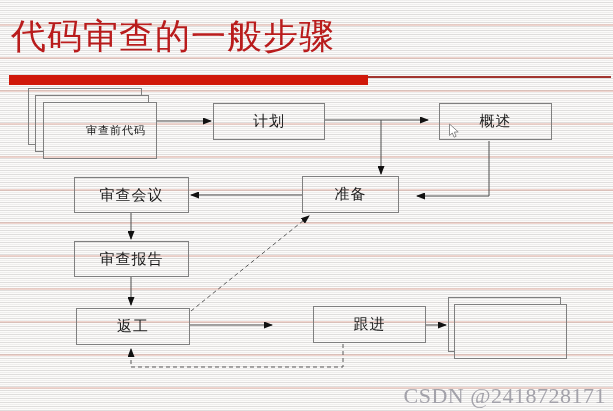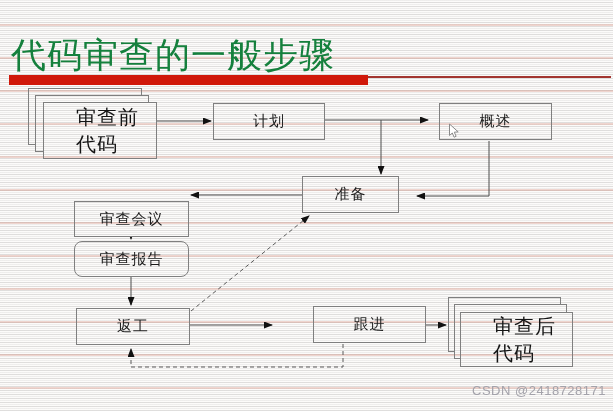--- a/index.html
+++ b/index.html
@@ -14,43 +14,43 @@
         rgba(120,118,115,0.22) 2px, rgba(120,118,115,0.22) 3px,
         rgba(0,0,0,0) 3px, rgba(0,0,0,0) 4px);
   }
   html,body{margin:0;padding:0;}
   body{
     width:613px;height:411px;position:relative;overflow:hidden;
     background-color:#fcfbfa;background-image:var(--stripes);
     font-family:"DejaVu Serif","Liberation Serif",serif;color:#141414;
   }
   .title{
-    position:absolute;left:11px;top:35px;width:560px;
-    font-size:35px;line-height:40px;letter-spacing:1px;color:#15803d;
+    position:absolute;left:11px;top:16px;width:560px;
+    font-size:35px;line-height:40px;letter-spacing:1px;color:#b91c1c;
     white-space:nowrap;
   }
   .accent-bar{position:absolute;left:9px;top:75px;width:359px;height:10px;background:#d0180a;}
   .accent-line{position:absolute;left:368px;top:76px;width:243px;height:2px;background:#a23530;}
   .wires{position:absolute;left:0;top:0;z-index:1;}
   .node,.page{
     box-sizing:border-box;border:1px solid #7f7f7f;
     background-color:#fcfbfa;background-image:var(--stripes);background-attachment:fixed;
   }
   .node{
     position:absolute;z-index:2;display:flex;align-items:center;justify-content:center;
     font-size:15px;letter-spacing:1px;color:#1a1a1a;
   }
   .stack{position:absolute;z-index:2;}
   .page{position:absolute;}
-  .page.front{display:flex;align-items:center;justify-content:center;font-size:20px;letter-spacing:1px;padding-left:32px;}
+  .page.front{display:flex;align-items:center;justify-content:center;font-size:11px;letter-spacing:1px;padding-left:32px;}
   .cursor{position:absolute;left:448px;top:123px;z-index:5;}
   .watermark{
     position:absolute;right:7px;top:383px;z-index:3;
-    font-family:Liberation Sans, sans-serif;
-    font-size:13px;color:#a3a2aa;letter-spacing:0.5px;white-space:nowrap;
+    font-family:Liberation Serif, serif;
+    font-size:22px;color:#a3a2aa;letter-spacing:0.5px;white-space:nowrap;
   }
 </style>
 </head>
 <body>
 
 <div class="title">代码审查的一般步骤</div>
 <div class="accent-bar"></div>
 <div class="accent-line"></div>
 
 <svg class="wires" width="613" height="411" viewBox="0 0 613 411">
@@ -81,31 +81,30 @@
   <div class="page" style="left:7px;top:7px;width:114px;height:57px;"></div>
   <div class="page front" style="left:15px;top:14px;width:114px;height:57px;">审查前代码</div>
 </div>
 
 <div class="node" style="left:213px;top:103px;width:112px;height:37px;">计划</div>
 
 <div class="node" style="left:430px;top:103px;width:113px;height:37px;margin-left:9px;">概述</div>
 
 <div class="node" style="left:302px;top:176px;width:97px;height:37px;">准备</div>
 
-<div class="node" style="left:74px;top:177px;width:115px;height:36px;margin-top:24px;">审查会议</div>
+<div class="node" style="left:74px;top:177px;width:115px;height:36px;">审查会议</div>
 
-<div class="node" style="left:74px;top:241px;width:115px;height:36px;border-radius:8px;">审查报告</div>
+<div class="node" style="left:74px;top:241px;width:115px;height:36px;">审查报告</div>
 
 <div class="node" style="left:76px;top:308px;width:114px;height:37px;">返工</div>
 
 <div class="node" style="left:274px;top:306px;width:113px;height:37px;margin-left:39px;">跟进</div>
 
 <div class="stack" style="left:448px;top:297px;width:126px;height:71px;">
   <div class="page" style="left:0;top:0;width:113px;height:55px;"></div>
   <div class="page" style="left:6px;top:7px;width:113px;height:55px;"></div>
-  <div class="page front" style="left:12px;top:15px;width:113px;height:55px;">审查后代码</div>
 </div>
 
 <svg class="cursor" width="13" height="17" viewBox="0 0 13 17">
   <path d="M1.5,1 L1.5,12.5 L4.3,10 L6.1,14.2 L8.1,13.3 L6.3,9.2 L10.2,8.9 Z" fill="#ffffff" stroke="#8a8a8a" stroke-width="1"></path>
 </svg>
 
 <div class="watermark">CSDN @2418728171</div>
 
 </body></html>

